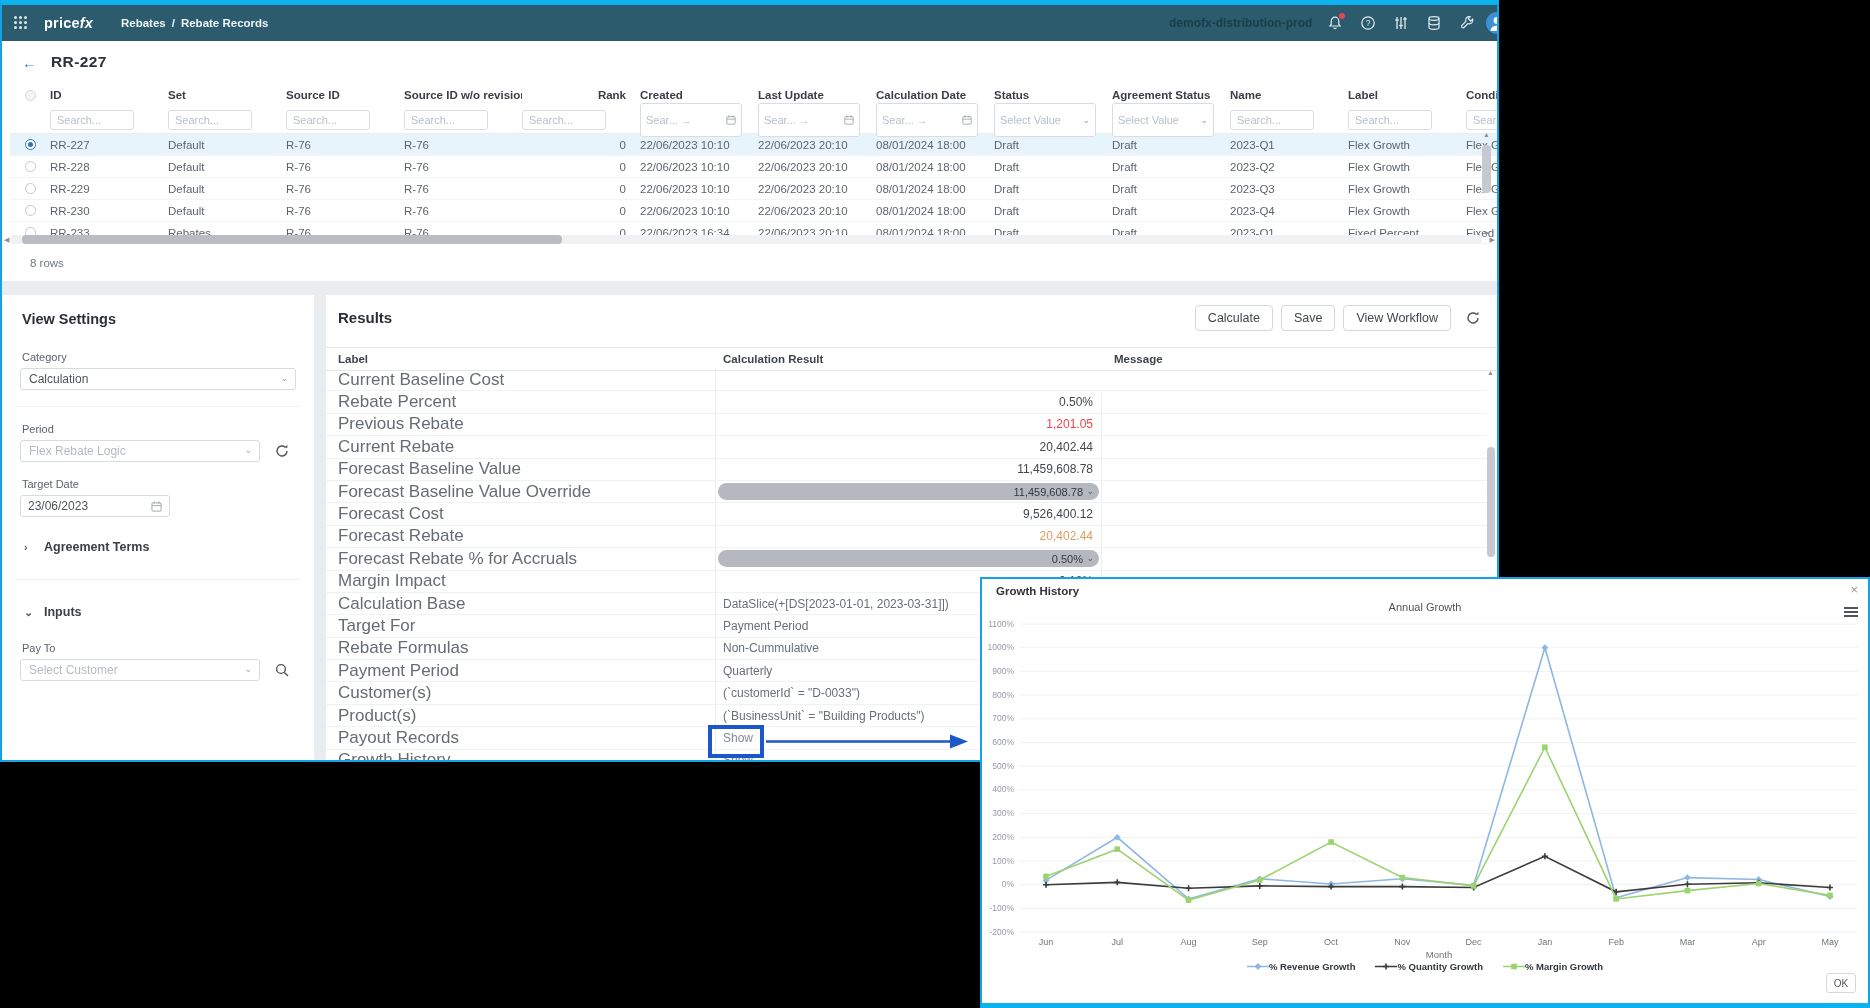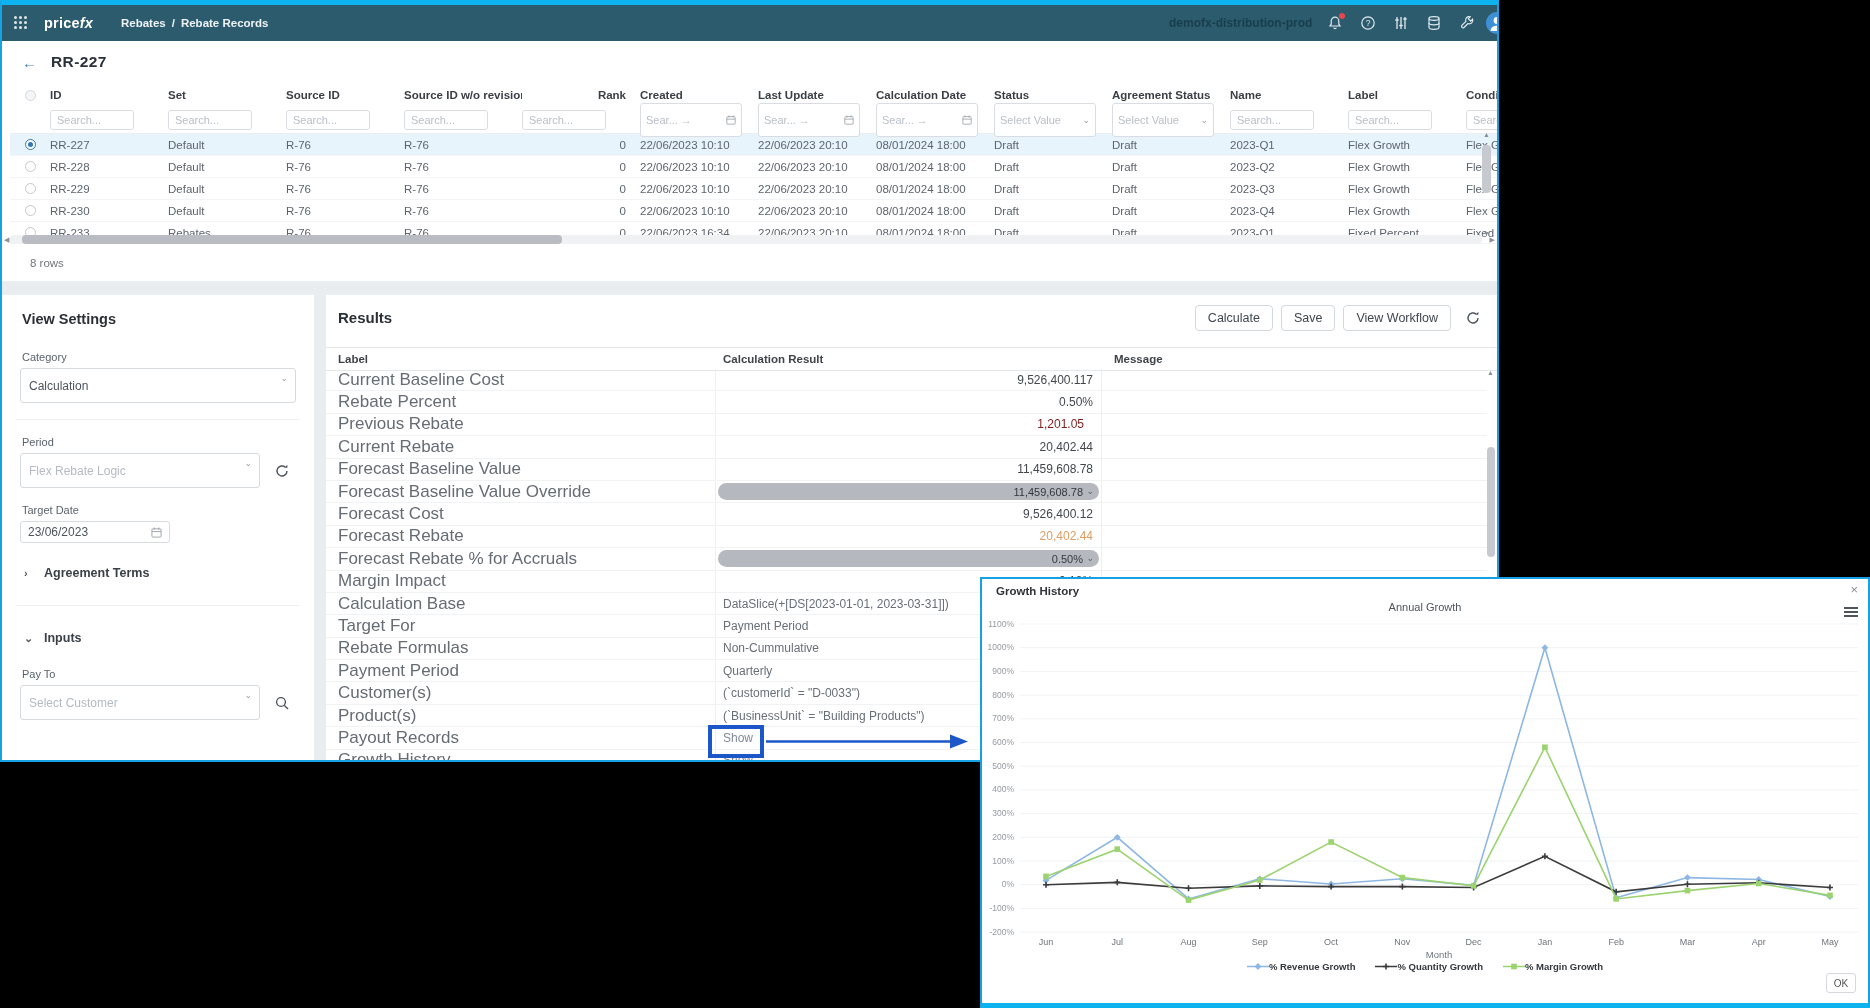--- a/index.html
+++ b/index.html
@@ -53,21 +53,21 @@
   .hthumb{position:absolute;left:12px;top:0;height:9px;width:540px;background:#b9bdc3;border-radius:4px;cursor:pointer;}
   .sarrow{position:absolute;font-size:7px;color:#8a9097;line-height:1;}
   .vscroll-rec{position:absolute;right:6px;top:48px;width:9px;height:106px;}
   .vscroll-rec .vthumb{position:absolute;top:14px;left:0;width:9px;height:48px;background:#c6cad0;border-radius:4px;cursor:pointer;}
   .rows-count{position:absolute;top:252px;left:28px;font-size:11.5px;color:#717880;}
   
   .bottom{position:absolute;top:276px;left:0;right:0;bottom:0;background:#eaedef;}
   .vs-card{position:absolute;top:14px;left:0;width:312px;bottom:0;background:#fff;box-sizing:border-box;padding:16px 18px;}
   .vs-title{font-size:14.5px;font-weight:bold;color:#2c3138;margin:0 0 24px 2px;}
   .flabel{font-size:11px;color:#5a626b;margin:0 0 5px 2px;}
-  .vselect{position:relative;height:35px;border:1px solid #d6dbe0;border-radius:3px;font-size:12px;color:#4d545c;
+  .vselect{position:relative;height:22px;border:1px solid #d6dbe0;border-radius:3px;font-size:12px;color:#4d545c;
     display:flex;align-items:center;padding:0 22px 0 8px;box-sizing:border-box;background:#fff;cursor:pointer;}
   .vselect .chev{position:absolute;right:7px;top:5px;}
   .vselect.ph-only{color:#b4bbc3;}
   .vs-hr{border:none;border-top:1px solid #eef0f2;margin:16px -4px;}
   .inline-row{display:flex;align-items:center;gap:14px;}
   .icon-btn{width:16px;height:16px;cursor:pointer;}
   .icon-btn svg{width:16px;height:16px;display:block;}
   .section-row{display:flex;align-items:center;gap:10px;font-size:12.5px;color:#3a4047;font-weight:bold;
     padding:9px 0 9px 4px;cursor:pointer;}
   .sec-chev{color:#565d64;font-size:11px;width:10px;}
@@ -85,21 +85,21 @@
   .res-head .h2{width:386px;padding-left:7px;box-sizing:border-box;}
   .res-head .h3{flex:1;padding-left:12px;}
   .res-head div{font-size:11.5px;font-weight:bold;color:#3f444b;}
   .res-rows{position:absolute;top:74px;left:0;right:10px;}
   .resrow{display:flex;height:22.4px;align-items:center;border-bottom:1px solid #f0f2f4;box-sizing:border-box;}
   .rlabel{width:390px;padding-left:12px;box-sizing:border-box;font-size:17px;color:#666c74;border-right:1px solid #edf0f2;
     height:100%;display:flex;align-items:center;}
   .rval{width:386px;box-sizing:border-box;font-size:12px;height:100%;display:flex;align-items:center;border-right:1px solid #edf0f2;}
   .rmsg{flex:1;height:100%;}
   .v-number{justify-content:flex-end;padding-right:8px;color:#42474e;}
-  .v-number_link{justify-content:flex-end;padding-right:17px;color:#7f1d1d;cursor:pointer;}
+  .v-number_link{justify-content:flex-end;padding-right:8px;color:#ef4444;cursor:pointer;}
   .v-number_warn{justify-content:flex-end;padding-right:8px;color:#df9c60;}
   .v-text{justify-content:flex-start;padding-left:7px;color:#686f78;}
   .v-link{justify-content:flex-start;padding-left:7px;color:#808996;cursor:pointer;}
   .pill{margin:0 2px;width:100%;height:17px;background:#b5b9bf;border-radius:9px;display:flex;align-items:center;
     justify-content:flex-end;padding-right:16px;box-sizing:border-box;font-size:11px;color:#33383e;position:relative;cursor:pointer;}
   .pill .chev{position:absolute;right:5px;top:4px;color:#5a5f66;}
   .vscroll-res{position:absolute;right:2px;top:74px;bottom:8px;width:8px;}
   .vscroll-res .vthumb{position:absolute;top:78px;left:0;width:8px;height:110px;background:#c6cad0;border-radius:4px;cursor:pointer;}
   
   .annotation{position:absolute;left:700px;top:722px;z-index:20;}
@@ -456,21 +456,20 @@
           </div>
         </div>
         <div class="res-head">
           <div class="h1">Label</div>
           <div class="h2">Calculation Result</div>
           <div class="h3">Message</div>
         </div>
         <div class="res-rows" id="res-rows">
             <div class="resrow">
               <div class="rlabel">Current Baseline Cost</div>
-              <div class="rval v-number">9,526,400.117</div>
               <div class="rmsg"></div>
             </div>
             <div class="resrow">
               <div class="rlabel">Rebate Percent</div>
               <div class="rval v-number">0.50%</div>
               <div class="rmsg"></div>
             </div>
             <div class="resrow">
               <div class="rlabel">Previous Rebate</div>
               <div class="rval v-number_link">1,201.05</div>

